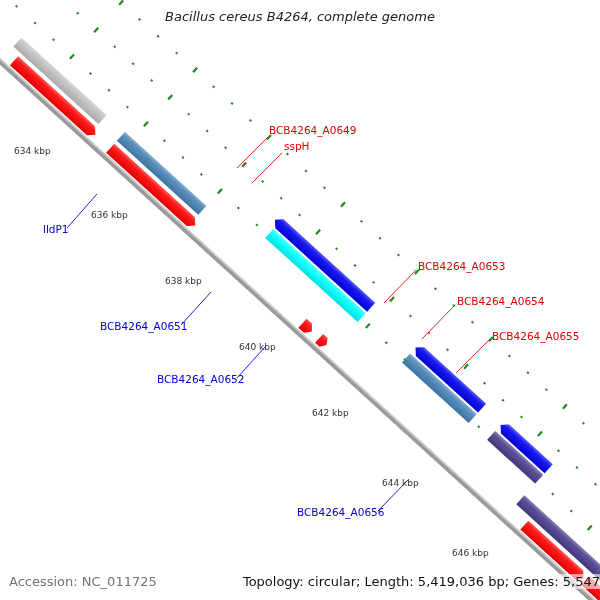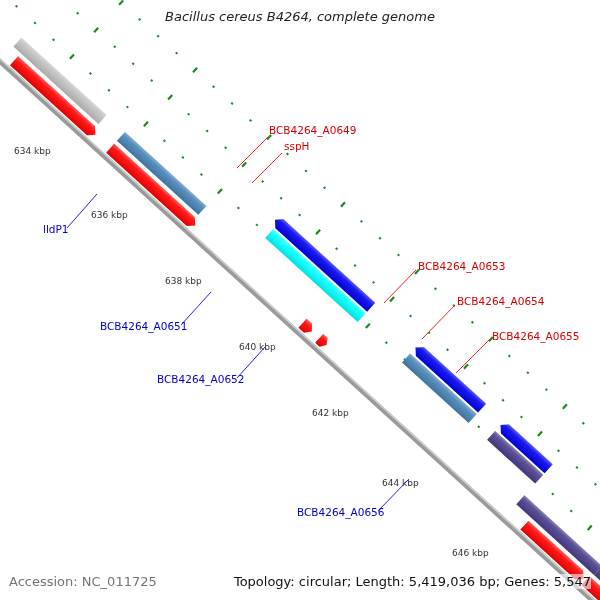--- a/index.html
+++ b/index.html
@@ -1,20 +1,20 @@
 <!DOCTYPE html>
 <html><head>
 <meta charset="utf-8">
 <style>
   html,body{margin:0;padding:0;background:#fff;}
   #stage{position:relative;width:600px;height:600px;overflow:hidden;background:#fff;font-family:"DejaVu Sans","Liberation Sans",sans-serif;}
   #map{position:absolute;left:0;top:0;}
   .title{position:absolute;top:9px;left:0;width:600px;text-align:center;font-size:13px;font-style:italic;color:#222;}
   .footer-left{position:absolute;left:9px;top:574px;font-size:13px;color:#737373;background:rgba(255,255,255,0.75);}
-  .footer-right{position:absolute;right:9px;top:574px;font-size:13px;color:#111;background:rgba(255,255,255,0.6);}
+  .footer-right{position:absolute;right:0;top:574px;font-size:13px;color:#111;background:rgba(255,255,255,0.6);}
   .tick-label{font-size:9px;fill:#333;font-family:"DejaVu Sans",sans-serif;}
   .gene-label{font-size:10.5px;font-family:"DejaVu Sans",sans-serif;}
 </style>
 </head>
 <body>
 
 <div id="stage">
   <svg id="map" width="600" height="600" viewBox="0 0 600 600">
     <defs>
       <linearGradient id="hl" x1="0" y1="0" x2="0" y2="1">

